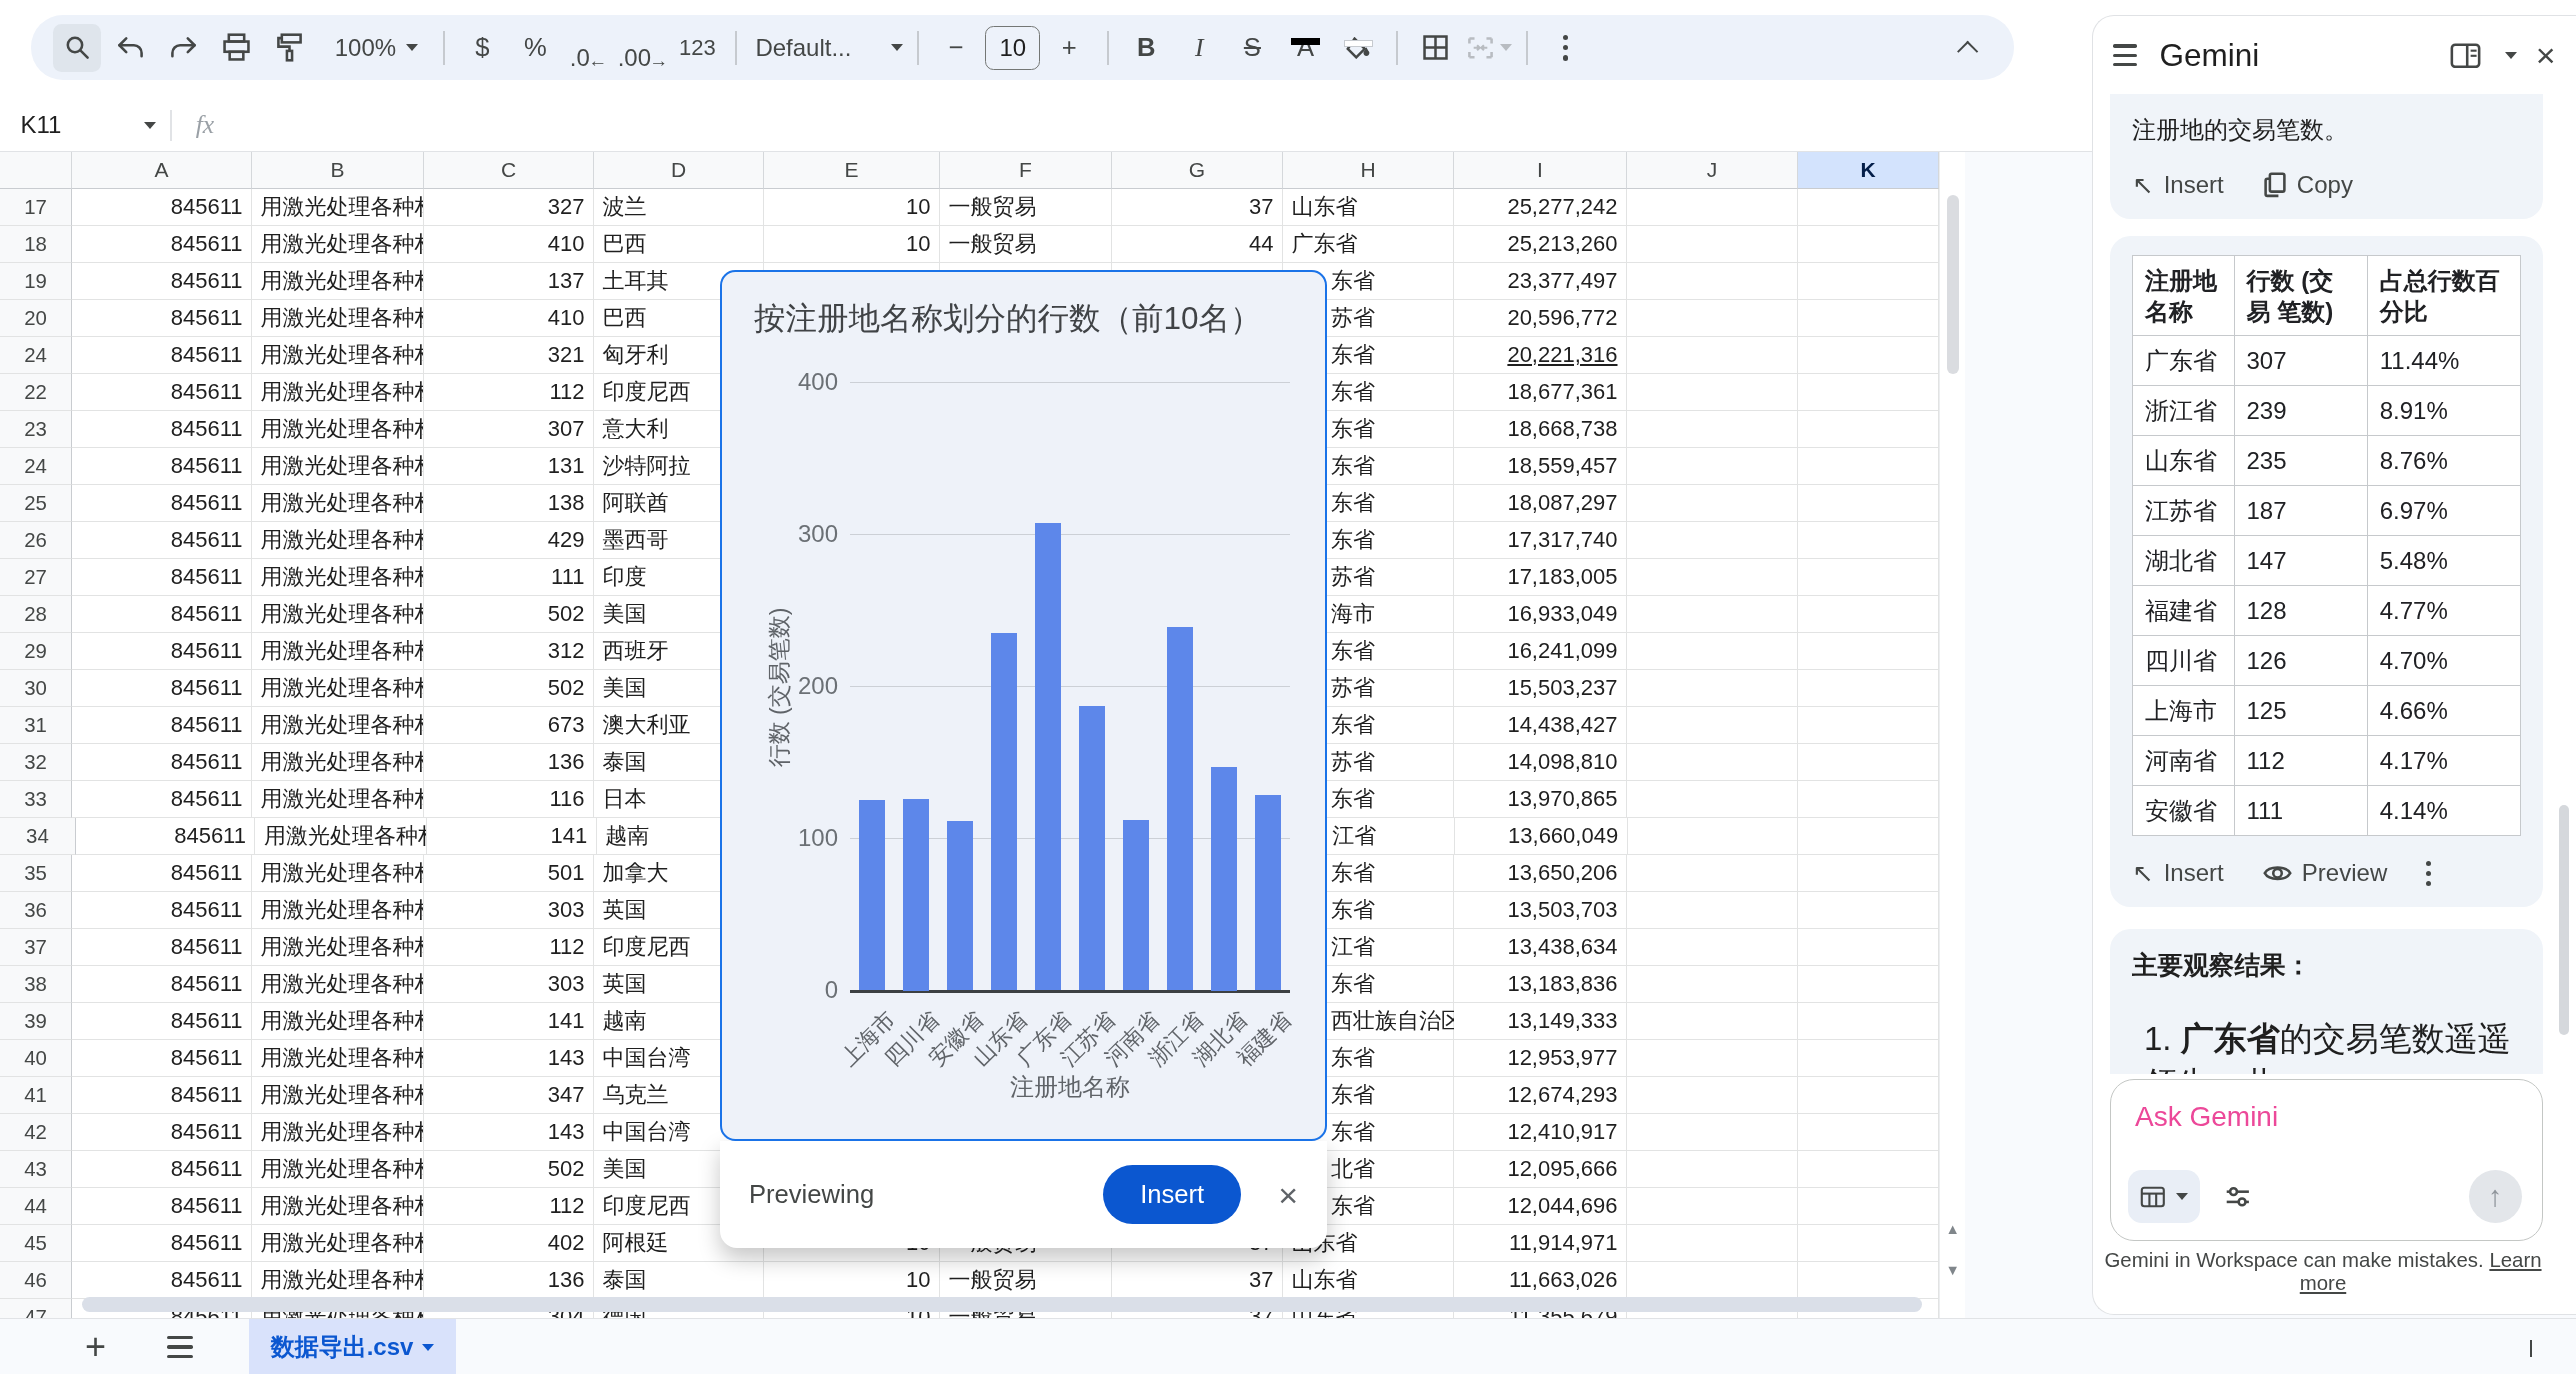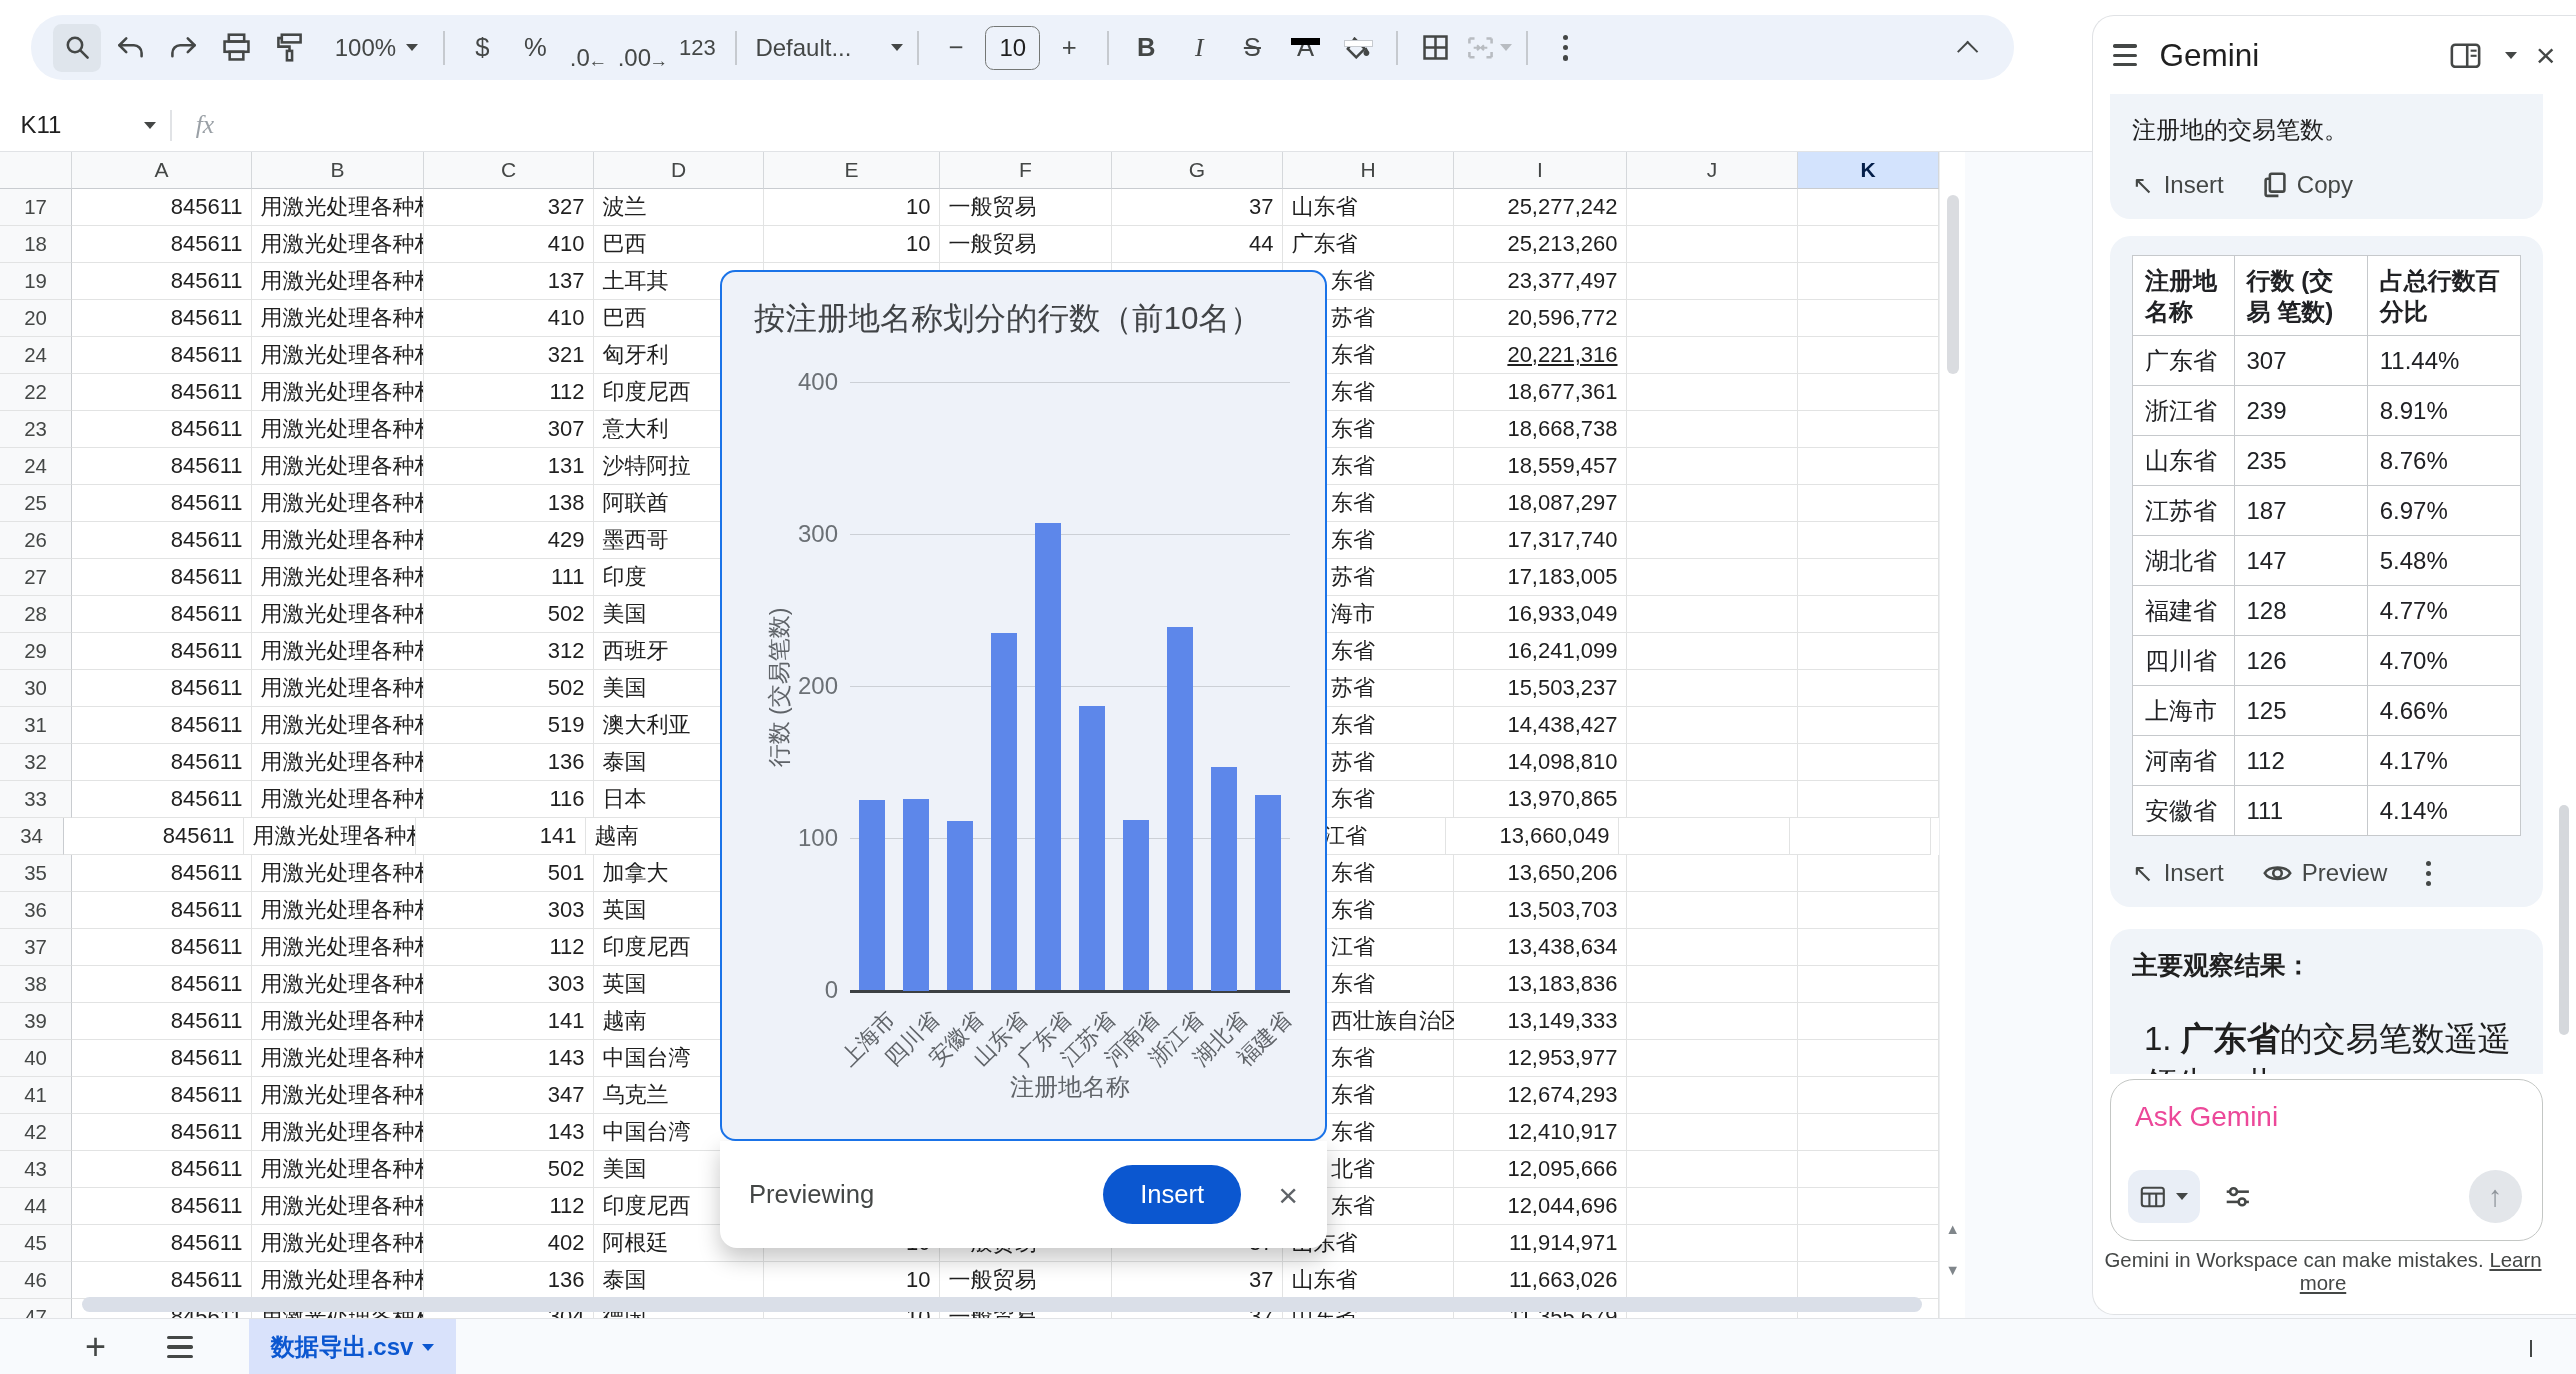--- a/index.html
+++ b/index.html
@@ -484,21 +484,21 @@
       <div class="cell num" style="width: 171px;"></div>
       <div class="cell hcol frag" style="width: 171px;">苏省</div>
       <div class="cell num" style="width: 173px;">15,503,237</div>
       <div class="cell " style="width: 171px;"></div>
       <div class="cell " style="width: 141px;"></div>
     </div>
     <div class="row">
       <div class="cell gut" style="width: 72px;">31</div>
       <div class="cell num" style="width: 180px;">845611</div>
       <div class="cell " style="width: 172px;">用激光处理各种材</div>
-      <div class="cell num" style="width: 170px;">519</div>
+      <div class="cell num" style="width: 170px;">673</div>
       <div class="cell " style="width: 170px;">澳大利亚</div>
       <div class="cell num" style="width: 176px;"></div>
       <div class="cell " style="width: 172px;"></div>
       <div class="cell num" style="width: 171px;"></div>
       <div class="cell hcol frag" style="width: 171px;">东省</div>
       <div class="cell num" style="width: 173px;">14,438,427</div>
       <div class="cell " style="width: 171px;"></div>
       <div class="cell " style="width: 141px;"></div>
     </div>
     <div class="row">
@@ -523,21 +523,21 @@
       <div class="cell " style="width: 170px;">日本</div>
       <div class="cell num" style="width: 176px;"></div>
       <div class="cell " style="width: 172px;"></div>
       <div class="cell num" style="width: 171px;"></div>
       <div class="cell hcol frag" style="width: 171px;">东省</div>
       <div class="cell num" style="width: 173px;">13,970,865</div>
       <div class="cell " style="width: 171px;"></div>
       <div class="cell " style="width: 141px;"></div>
     </div>
     <div class="row">
-      <div class="cell gut" style="width: 64px;">34</div>
+      <div class="cell gut" style="width: 76px;">34</div>
       <div class="cell num" style="width: 180px;">845611</div>
       <div class="cell " style="width: 172px;">用激光处理各种材</div>
       <div class="cell num" style="width: 170px;">141</div>
       <div class="cell " style="width: 170px;">越南</div>
       <div class="cell num" style="width: 176px;"></div>
       <div class="cell " style="width: 172px;"></div>
       <div class="cell num" style="width: 171px;"></div>
       <div class="cell hcol frag" style="width: 171px;">江省</div>
       <div class="cell num" style="width: 173px;">13,660,049</div>
       <div class="cell " style="width: 171px;"></div>

